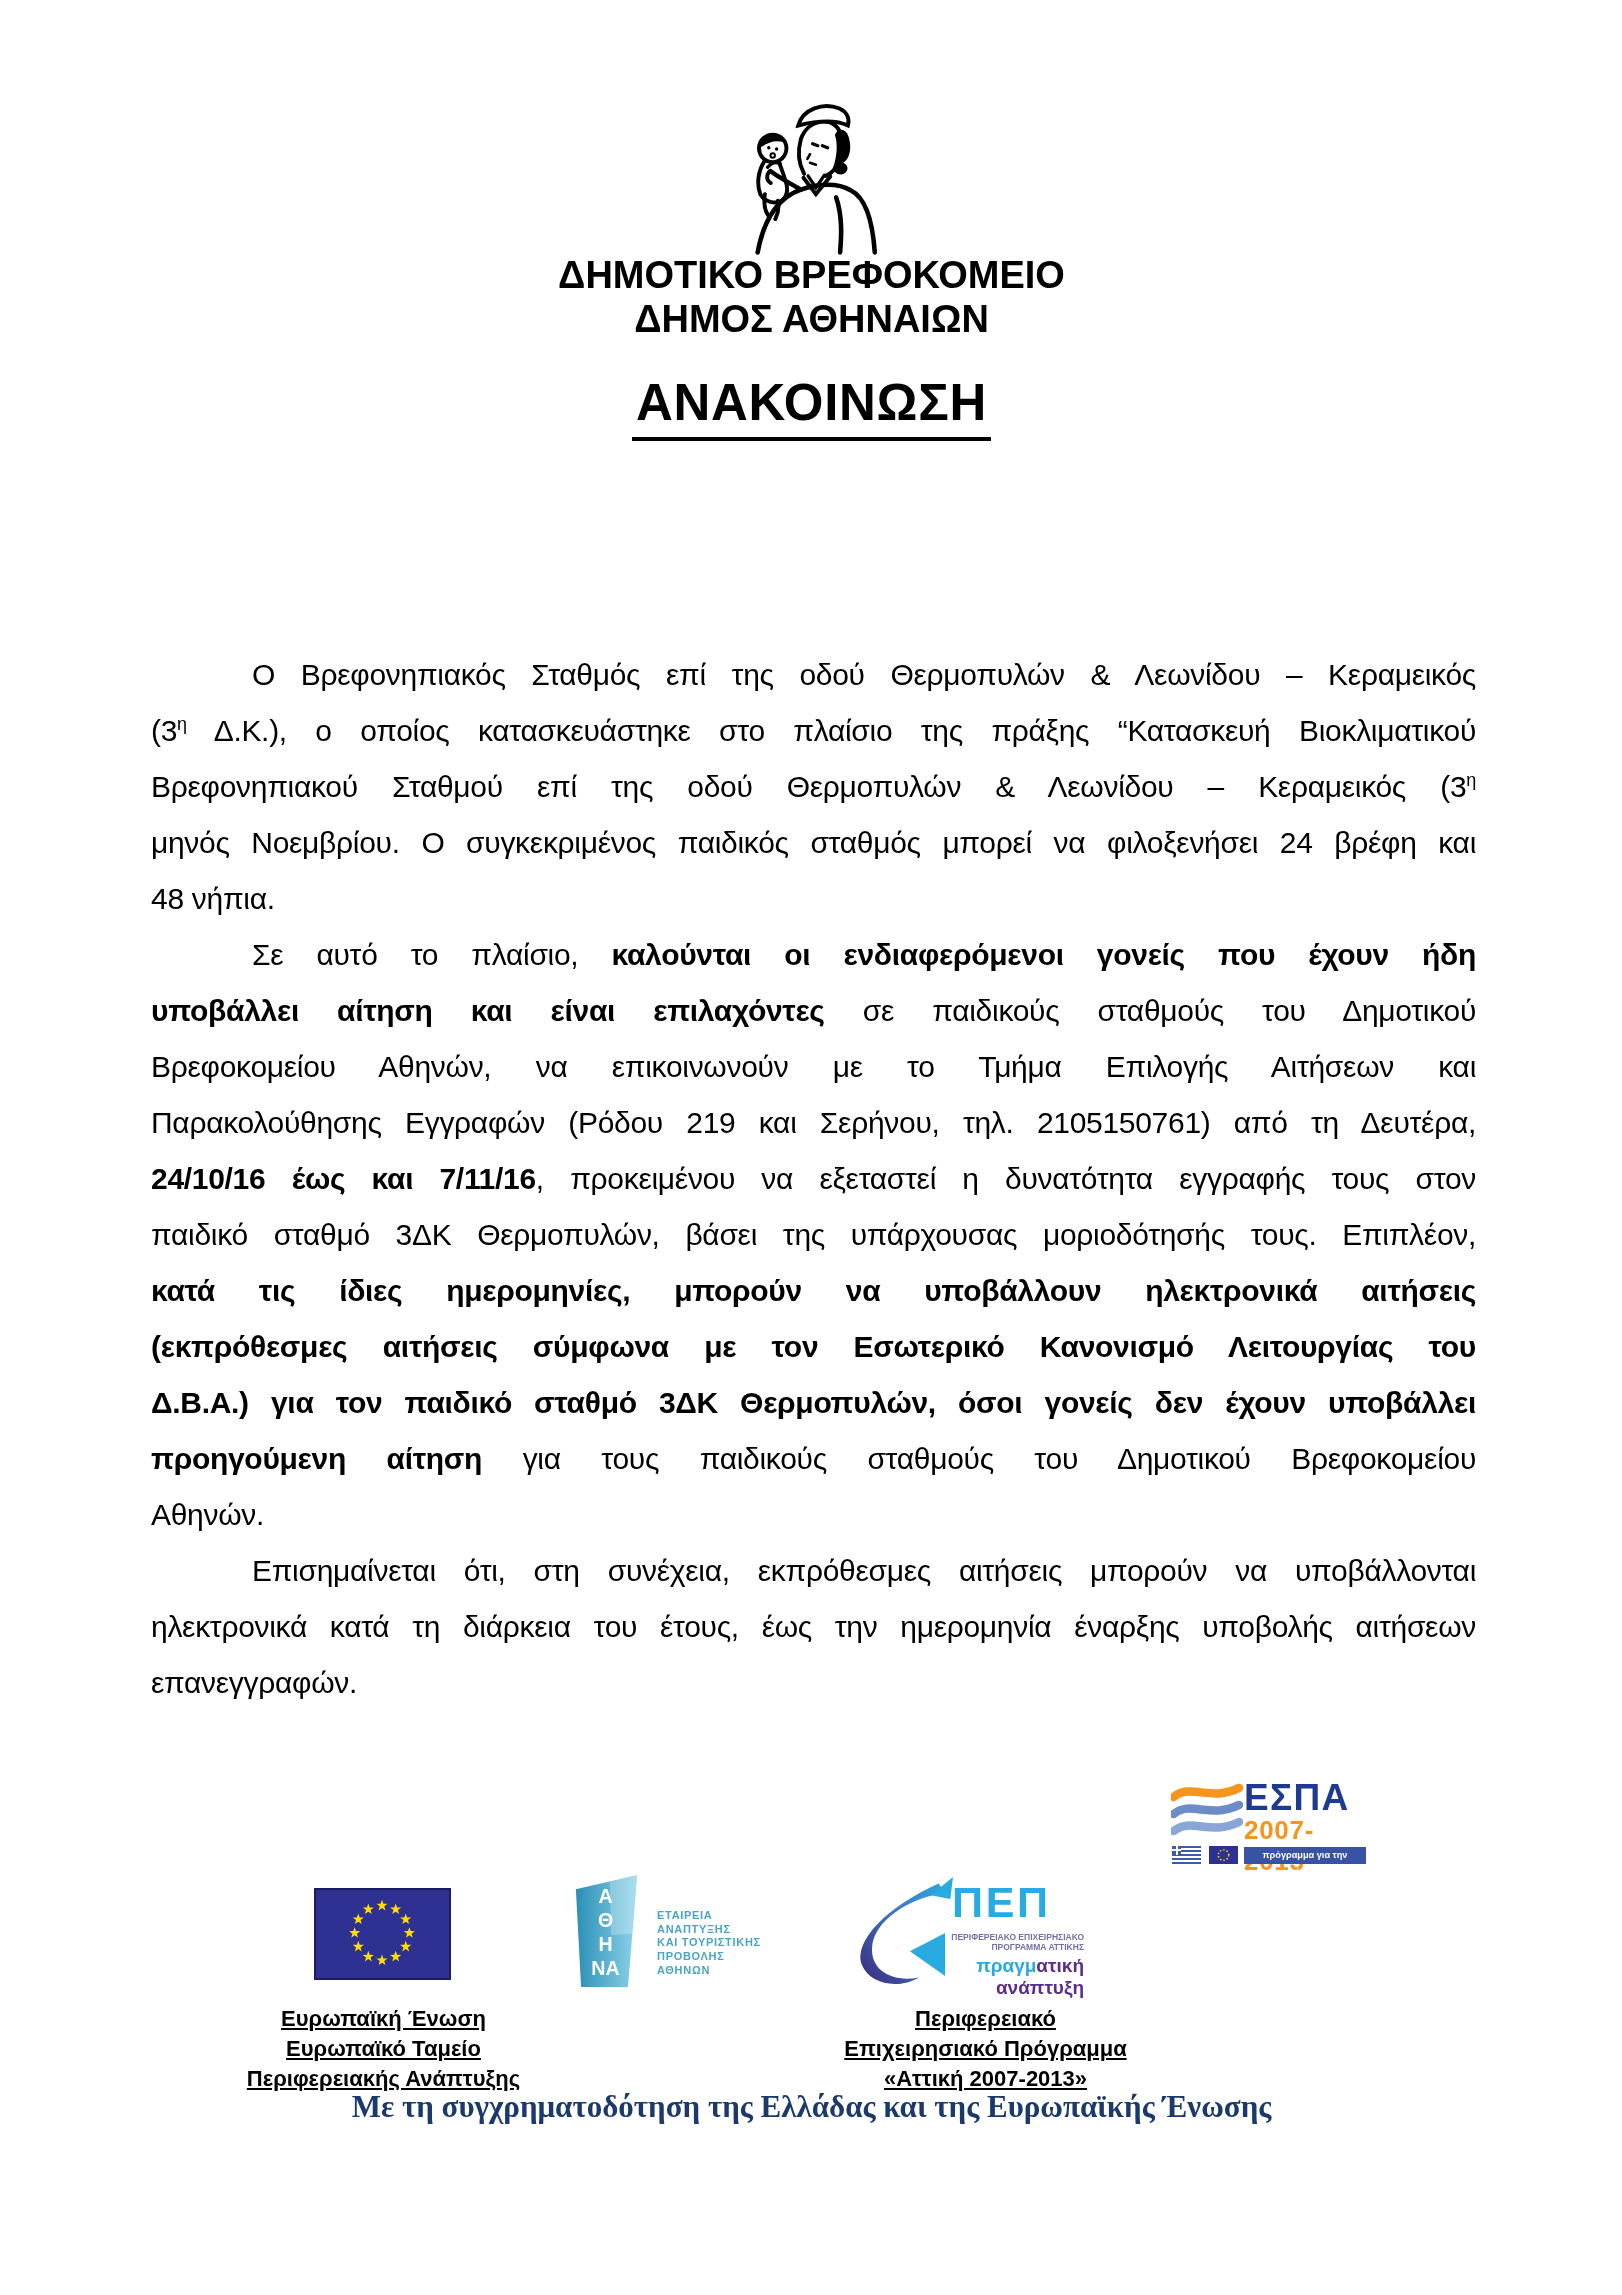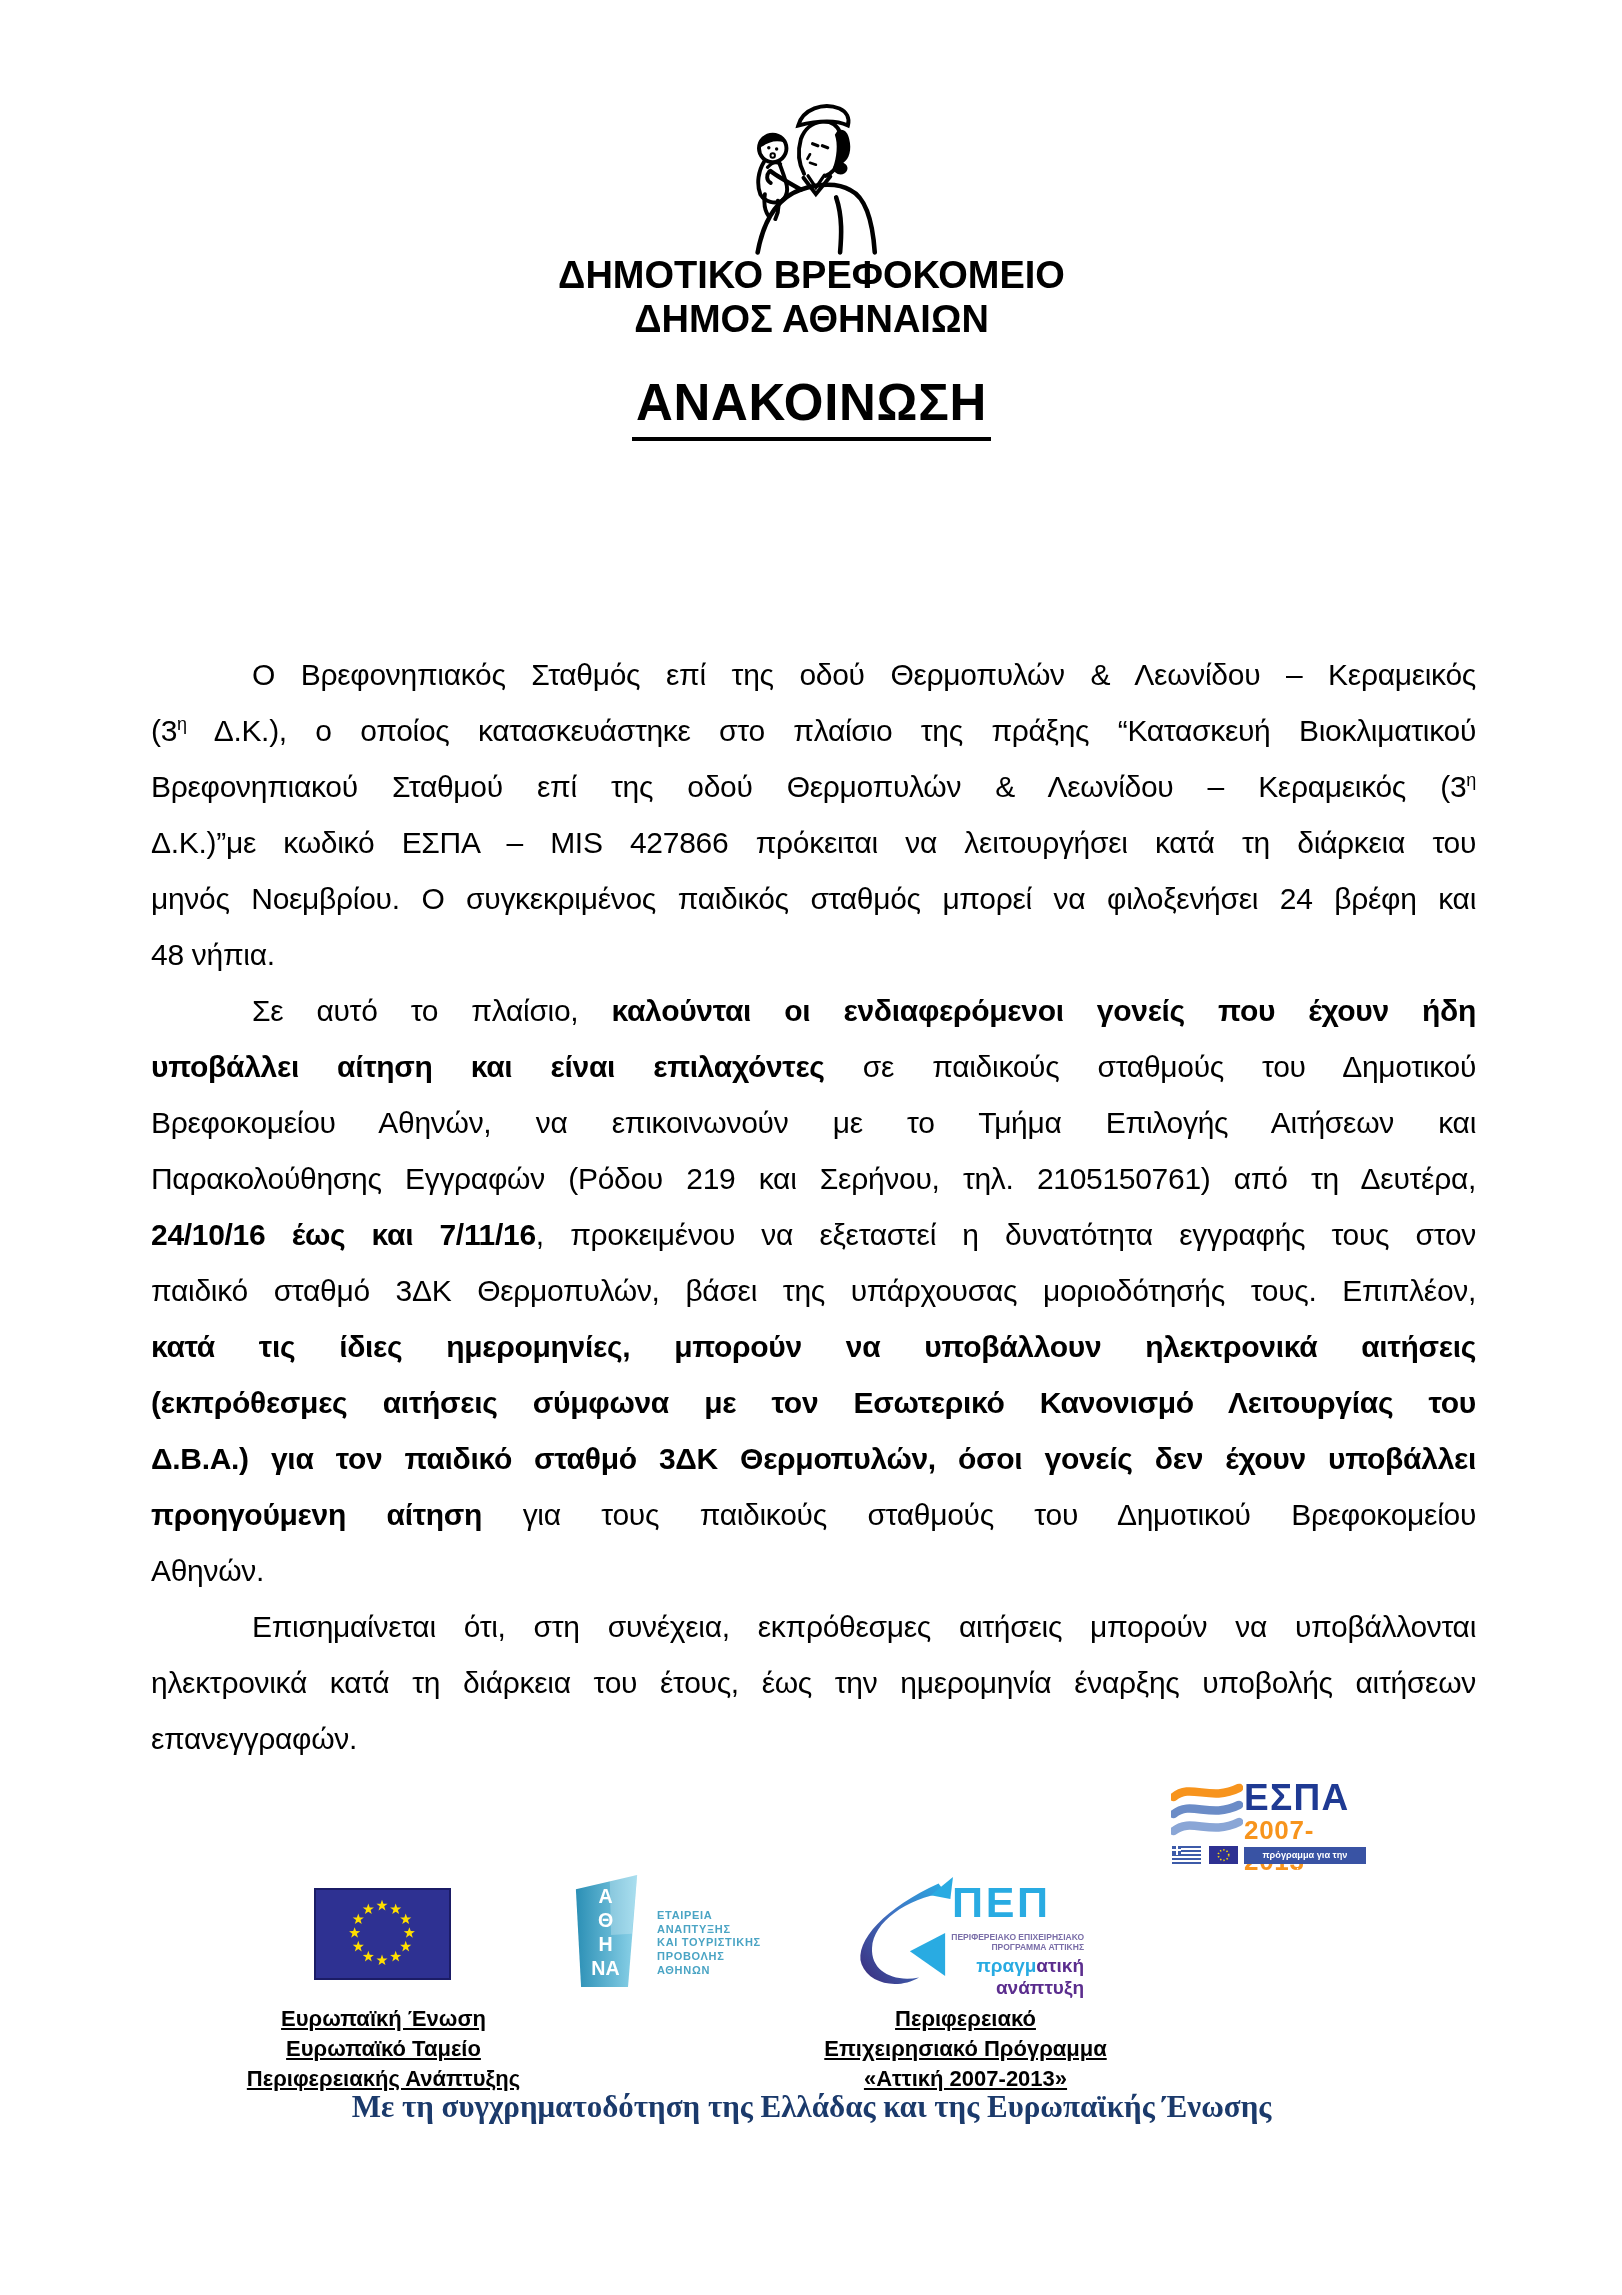--- a/index.html
+++ b/index.html
@@ -47,21 +47,21 @@
     background:repeating-linear-gradient(#3d5ba9 0 2px,#fff 2px 4px);}
   .gr-canton{position:absolute;left:0;top:0;width:8.5px;height:8.5px;background:#3d5ba9;}
   .gr-canton:before{content:"";position:absolute;left:3.3px;top:0;width:2px;height:8.5px;background:#fff;}
   .gr-canton:after{content:"";position:absolute;left:0;top:3.3px;width:8.5px;height:2px;background:#fff;}
   .eu-mini{position:absolute;left:38px;top:0;width:29px;height:18.3px;background:#2e3192;}
   .eu-mini svg{position:absolute;left:0;top:0;}
   .espa-bar{position:absolute;left:73px;top:1.3px;width:122px;height:17px;background:#3953a4;color:#fff;
     font-size:9.2px;font-weight:700;text-align:center;line-height:17px;}
   .logo-caption{position:absolute;text-align:center;font-weight:700;font-size:22px;line-height:30px;color:#000;text-decoration:underline;}
   .cap-eu{left:216px;top:2004px;width:335px;}
-  .cap-pep{left:766px;top:2004px;width:399px;}
+  .cap-pep{left:786px;top:2004px;width:399px;}
   .cofin{position:absolute;left:0;top:2089px;width:1623px;text-align:center;
     font-family:"Liberation Serif",serif;font-weight:700;font-size:31px;color:#1b3a6b;}
 </style>
 </head>
 <body>
 
 <div class="page">
 
   <div class="nurse-logo">
     <svg viewBox="0 0 220 240" width="144" height="157">
@@ -107,21 +107,20 @@
 
   <div class="doc-title-wrap">
     <span class="doc-title">ΑΝΑΚΟΙΝΩΣΗ</span>
   </div>
 
 
   <div class="bodytext">
       <div class="bline indent"><span>Ο Βρεφονηπιακός Σταθμός επί της οδού Θερμοπυλών &amp; Λεωνίδου – Κεραμεικός</span></div>
       <div class="bline"><span>(3</span><span class="sup">η</span><span> Δ.Κ.), ο οποίος κατασκευάστηκε στο πλαίσιο της πράξης “Κατασκευή Βιοκλιματικού</span></div>
       <div class="bline"><span>Βρεφονηπιακού Σταθμού επί της οδού Θερμοπυλών &amp; Λεωνίδου – Κεραμεικός (3</span><span class="sup">η</span></div>
-      <div class="bline"><span>Δ.Κ.)”με κωδικό ΕΣΠΑ – MIS 427866 πρόκειται να λειτουργήσει κατά τη διάρκεια του</span></div>
       <div class="bline"><span>μηνός Νοεμβρίου. Ο συγκεκριμένος παιδικός σταθμός μπορεί να φιλοξενήσει 24 βρέφη και</span></div>
       <div class="bline plast"><span>48 νήπια.</span></div>
       <div class="bline indent"><span>Σε αυτό το πλαίσιο, </span><span class="bb">καλούνται οι ενδιαφερόμενοι γονείς που έχουν ήδη</span></div>
       <div class="bline"><span class="bb">υποβάλλει αίτηση και είναι επιλαχόντες</span><span> σε παιδικούς σταθμούς του Δημοτικού</span></div>
       <div class="bline"><span>Βρεφοκομείου Αθηνών, να επικοινωνούν με το Τμήμα Επιλογής Αιτήσεων και</span></div>
       <div class="bline"><span>Παρακολούθησης Εγγραφών (Ρόδου 219 και Σερήνου, τηλ. 2105150761) από τη Δευτέρα,</span></div>
       <div class="bline"><span class="bb">24/10/16 έως και 7/11/16</span><span>, προκειμένου να εξεταστεί η δυνατότητα εγγραφής τους στον</span></div>
       <div class="bline"><span>παιδικό σταθμό 3ΔΚ Θερμοπυλών, βάσει της υπάρχουσας μοριοδότησής τους. Επιπλέον,</span></div>
       <div class="bline"><span class="bb">κατά τις ίδιες ημερομηνίες, μπορούν να υποβάλλουν ηλεκτρονικά αιτήσεις</span></div>
       <div class="bline"><span class="bb">(εκπρόθεσμες αιτήσεις σύμφωνα με τον Εσωτερικό Κανονισμό Λειτουργίας του</span></div>

